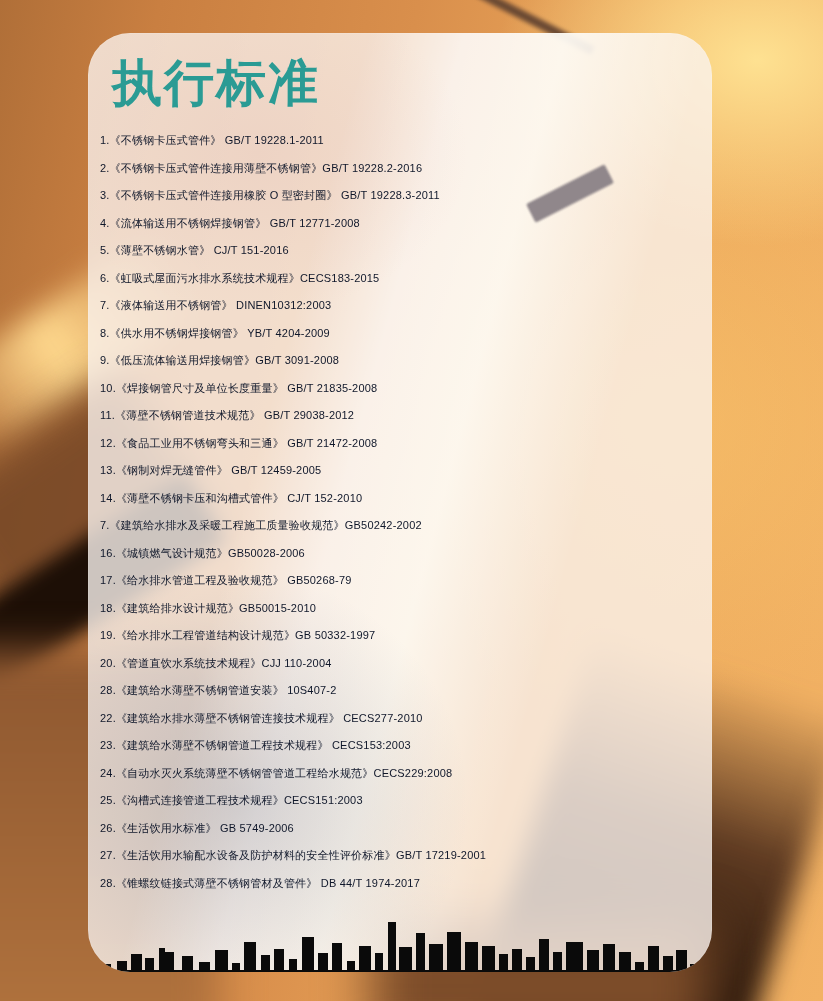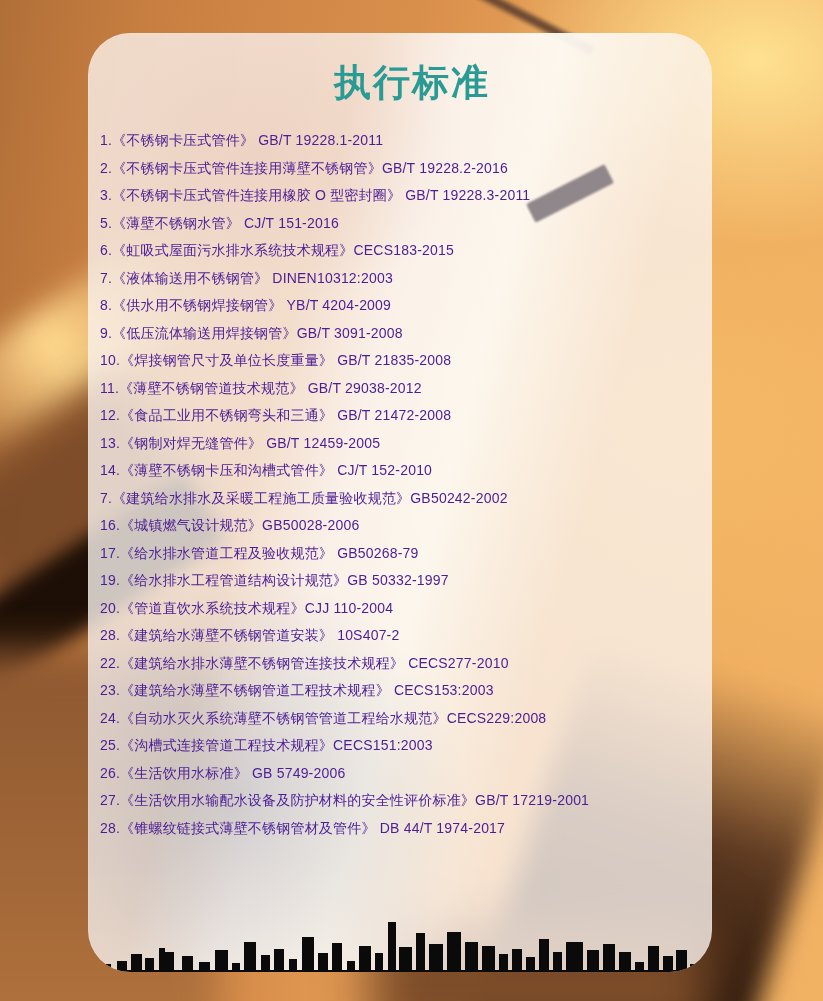--- a/index.html
+++ b/index.html
@@ -41,28 +41,28 @@
   .card .blue-wash{position:absolute;left:-80px;bottom:-60px;width:460px;height:460px;
     background:radial-gradient(closest-side,rgba(120,132,155,.30),rgba(120,132,155,0));pointer-events:none;}
   .card .pink-wash{position:absolute;left:-40px;top:-40px;width:420px;height:320px;
     background:radial-gradient(closest-side,rgba(225,185,175,.28),rgba(225,185,175,0));pointer-events:none;}
   .card .gray-rod{position:absolute;left:438px;top:150px;width:88px;height:21px;
     transform:rotate(-27deg);background:#8b8287;border-radius:2px;filter:blur(1px);opacity:.95;pointer-events:none;}
 
   
   .card-content{position:relative;padding-top:27px;}
   h1.page-title{
-    margin:0 0 0 24px;font-size:37px;line-height:46px;font-weight:bold;
-    letter-spacing:2px;color:#2a9b94;text-align:center;
+    margin:0 0 0 24px;font-size:50px;line-height:46px;font-weight:bold;
+    letter-spacing:2px;color:#2a9b94;
   }
   ol.standards{
     margin:21px 0 0 0;padding:0 0 0 12px;list-style:none;
   }
   ol.standards li{
-    font-size:14px;line-height:27.5px;color:#4c1d95;white-space:nowrap;
+    font-size:11px;line-height:27.5px;color:#0f172a;white-space:nowrap;
     letter-spacing:0.2px;
   }
 
   
   .skyline{position:absolute;left:0;bottom:0;width:624px;height:56px;display:block;}
 </style>
 </head>
 <body>
 
 <div class="ph ph-streak"></div>
@@ -78,33 +78,35 @@
   <div class="pink-wash"></div>
   <div class="blue-wash"></div>
   <div class="gray-rod"></div>
 
   <div class="card-content">
     <h1 class="page-title">执行标准</h1>
     <ol class="standards" id="standards-list">
         <li>1.《不锈钢卡压式管件》 GB/T 19228.1-2011</li>
         <li>2.《不锈钢卡压式管件连接用薄壁不锈钢管》GB/T 19228.2-2016</li>
         <li>3.《不锈钢卡压式管件连接用橡胶 O 型密封圈》 GB/T 19228.3-2011</li>
+        <li>4.《流体输送用不锈钢焊接钢管》 GB/T 12771-2008</li>
         <li>5.《薄壁不锈钢水管》 CJ/T 151-2016</li>
         <li>6.《虹吸式屋面污水排水系统技术规程》CECS183-2015</li>
         <li>7.《液体输送用不锈钢管》 DINEN10312:2003</li>
         <li>8.《供水用不锈钢焊接钢管》 YB/T 4204-2009</li>
         <li>9.《低压流体输送用焊接钢管》GB/T 3091-2008</li>
         <li>10.《焊接钢管尺寸及单位长度重量》 GB/T 21835-2008</li>
         <li>11.《薄壁不锈钢管道技术规范》 GB/T 29038-2012</li>
         <li>12.《食品工业用不锈钢弯头和三通》 GB/T 21472-2008</li>
         <li>13.《钢制对焊无缝管件》 GB/T 12459-2005</li>
         <li>14.《薄壁不锈钢卡压和沟槽式管件》 CJ/T 152-2010</li>
         <li>7.《建筑给水排水及采暖工程施工质量验收规范》GB50242-2002</li>
         <li>16.《城镇燃气设计规范》GB50028-2006</li>
         <li>17.《给水排水管道工程及验收规范》 GB50268-79</li>
+        <li>18.《建筑给排水设计规范》GB50015-2010</li>
         <li>19.《给水排水工程管道结构设计规范》GB 50332-1997</li>
         <li>20.《管道直饮水系统技术规程》CJJ 110-2004</li>
         <li>28.《建筑给水薄壁不锈钢管道安装》 10S407-2</li>
         <li>22.《建筑给水排水薄壁不锈钢管连接技术规程》 CECS277-2010</li>
         <li>23.《建筑给水薄壁不锈钢管道工程技术规程》 CECS153:2003</li>
         <li>24.《自动水灭火系统薄壁不锈钢管管道工程给水规范》CECS229:2008</li>
         <li>25.《沟槽式连接管道工程技术规程》CECS151:2003</li>
         <li>26.《生活饮用水标准》 GB 5749-2006</li>
         <li>27.《生活饮用水输配水设备及防护材料的安全性评价标准》GB/T 17219-2001</li>
         <li>28.《锥螺纹链接式薄壁不锈钢管材及管件》 DB 44/T 1974-2017</li>

